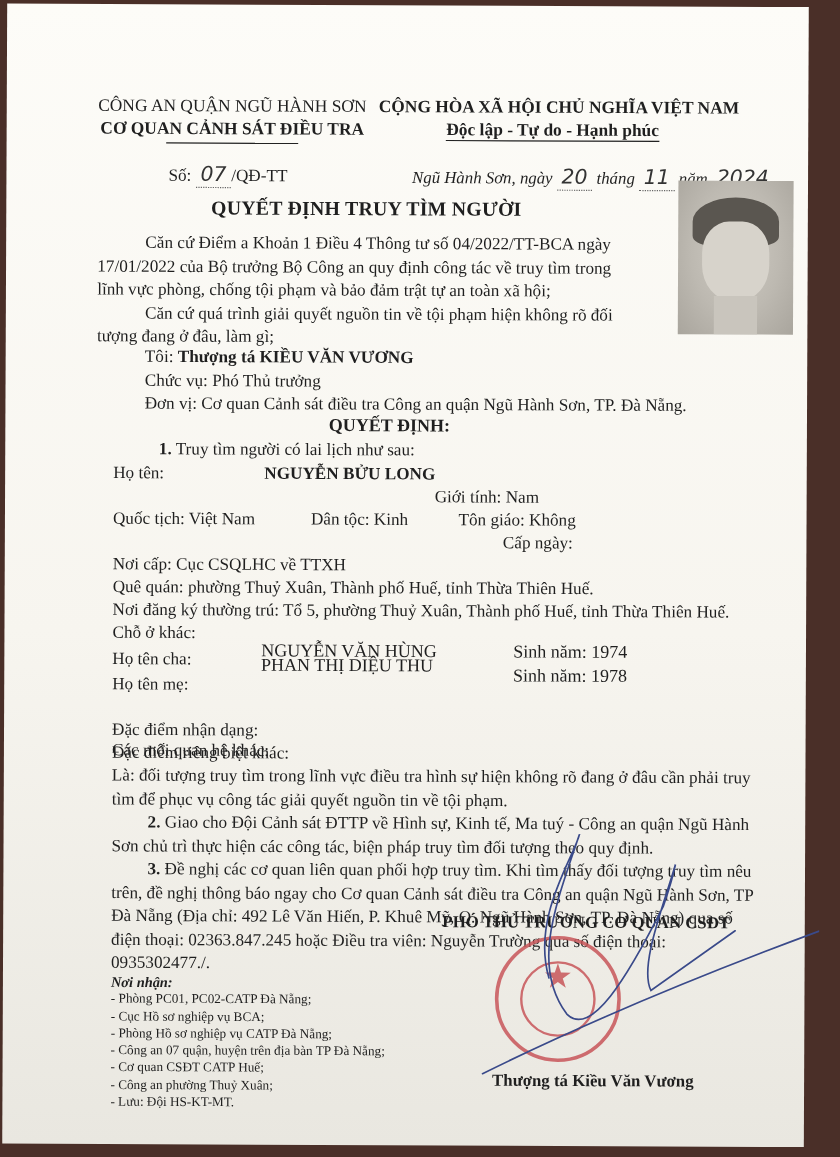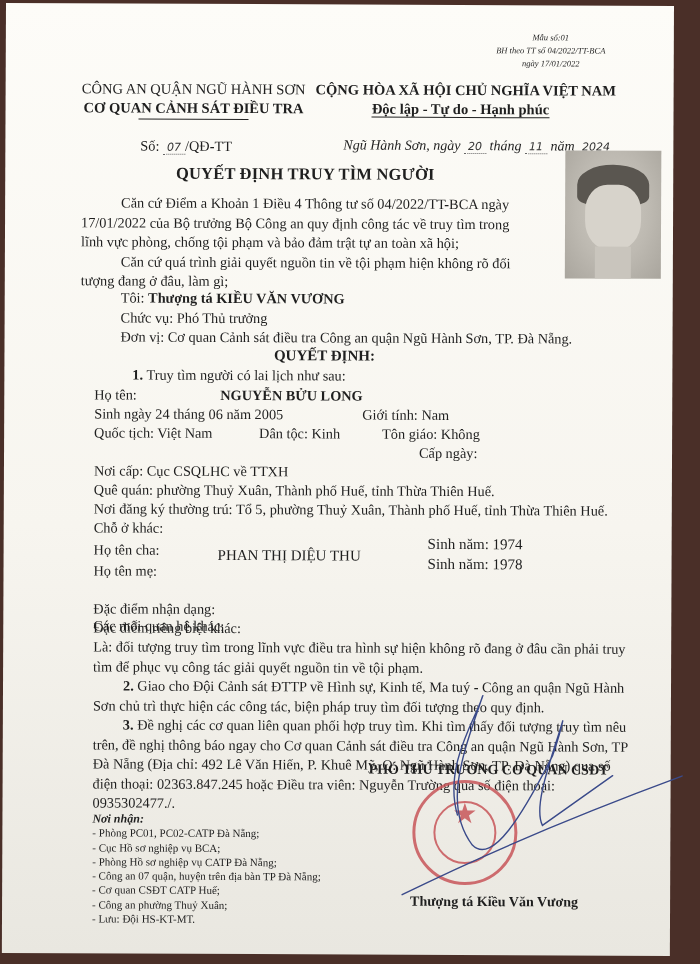--- a/index.html
+++ b/index.html
@@ -18,21 +18,21 @@
       transform: rotate(0.25deg);
       transform-origin: top left;
     }
     .abs { position: absolute; white-space: nowrap; }
     .form-meta { font-style: italic; font-size: 8.5px; text-align: center; line-height: 13px; }
     .hdr-left { font-size: 14.5px; text-align: center; line-height: 19px; }
     .hdr-left .b { font-weight: bold; }
     .hdr-right { font-size: 14.5px; font-weight: bold; text-align: center; line-height: 19px; }
     .under { border-bottom: 1.3px solid #222; }
     .ital { font-style: italic; font-size: 14px; }
-    .hand { font-family: "DejaVu Sans", sans-serif; font-style: italic; font-size: 11px; color: #333; border-bottom: 1px dotted #666; padding: 0 4px; }
+    .hand { font-family: "DejaVu Sans", sans-serif; font-style: italic; font-size: 17px; color: #333; border-bottom: 1px dotted #666; padding: 0 4px; }
     .title { font-weight: bold; font-size: 16.5px; letter-spacing: 0.2px; }
     .p { font-size: 14.3px; line-height: 19.5px; }
     .bold { font-weight: bold; }
     .photo {
       position: absolute; left: 560px; top: 145px; width: 96px; height: 128px;
       background: radial-gradient(ellipse at 50% 45%, #cfcbc3 0%, #bdb9b1 55%, #a9a59d 100%);
       overflow: hidden;
     }
     .photo .hair { position: absolute; left: 12px; top: 14px; width: 72px; height: 40px; border-radius: 50% 50% 20% 20%; background: #5a5650; }
     .photo .face { position: absolute; left: 20px; top: 34px; width: 56px; height: 66px; border-radius: 40% 40% 45% 45%; background: #d7d3cb; }
@@ -45,25 +45,20 @@
     }
     .stamp .inner { position: absolute; left: 18px; top: 18px; width: 63px; height: 63px; border: 2px solid #c8565a; border-radius: 50%; }
     .stamp .star { position: absolute; left: 0; top: 14px; width: 100%; text-align: center; color: #c8565a; font-size: 28px; }
     .sig { position: absolute; left: 380px; top: 690px; width: 300px; height: 220px; pointer-events: none; }
   </style>
 </head>
 <body>
 
 <div class="paper">
 
-  <div class="abs form-meta" style="left:470px; top:26px; width:150px;">
-    <div>Mẫu số:01</div>
-    <div>BH theo TT số 04/2022/TT-BCA</div>
-    <div>ngày 17/01/2022</div>
-  </div>
 
   <div class="abs hdr-left" style="left:68px; top:76px; width:240px;">
     <div>CÔNG AN QUẬN NGŨ HÀNH SƠN</div>
     <div class="b">CƠ QUAN CẢNH SÁT ĐIỀU TRA</div>
     <div style="width:110px; margin:1px auto 0; border-top:1.3px solid #222;"></div>
   </div>
 
   <div class="abs hdr-right" style="left:310px; top:76px; width:290px;">
     <div>CỘNG HÒA XÃ HỘI CHỦ NGHĨA VIỆT NAM</div>
     <div><span class="under">Độc lập - Tự do - Hạnh phúc</span></div>
@@ -108,32 +103,32 @@
   <div class="abs p bold" style="left:0; width:640px; text-align:center; top:342px; font-size:15px;">QUYẾT ĐỊNH:</div>
 
   <div class="abs p" style="left:128px; top:362px;text-align:center;">
     <span class="bold">1.</span> <span>Truy tìm người có lai lịch như sau:</span>
   </div>
 
   <div class="abs p" style="left:90px; top:382px;">
     <span>Họ tên:</span>
     <span class="bold" style="position:absolute; left:126px;">NGUYỄN BỬU LONG</span>
   </div>
-  <div class="abs p" style="left:90px; top:401px;">Sinh ngày 24 tháng 06 năm 2005</div>
   <div class="abs p" style="left:316px; top:401px;margin-left:42px;">Giới tính: Nam</div>
   <div class="abs p" style="left:90px; top:420px;">Quốc tịch: Việt Nam</div>
   <div class="abs p" style="left:255px; top:420px;text-align:center;">Dân tộc: Kinh</div>
   <div class="abs p" style="left:378px; top:420px;">Tôn giáo: Không</div>
   <div class="abs p" style="left:415px; top:439px;">Cấp ngày:</div>
   <div class="abs p" style="left:90px; top:458px;">Nơi cấp:  Cục CSQLHC về TTXH</div>
   <div class="abs p" style="left:90px; top:477px;">Quê quán:  phường Thuỷ Xuân, Thành phố Huế, tỉnh Thừa Thiên Huế.</div>
   <div class="abs p" style="left:90px; top:496px;">Nơi đăng ký thường trú: Tổ 5, phường Thuỷ Xuân, Thành phố Huế, tỉnh Thừa Thiên Huế.</div>
   <div class="abs p" style="left:90px; top:515px;">Chỗ ở khác:</div>
 
   <div class="abs p" style="left:90px; top:537px;">Họ tên cha:</div>
+  <div class="abs p" style="left:214px; top:530px; font-size:15px;">NGUYỄN  VĂN HÙNG</div>
   <div class="abs p" style="left:424px; top:530px; font-size:15px;">Sinh năm: 1974</div>
   <div class="abs p" style="left:90px; top:558px;">Họ tên mẹ:</div>
   <div class="abs p" style="left:214px; top:542px; font-size:15px;">PHAN THỊ DIỆU THU</div>
   <div class="abs p" style="left:424px; top:550px; font-size:15px;">Sinh năm: 1978</div>
 
   <div class="abs p" style="left:90px; top:577px;margin-top:36px;">Các mối quan hệ khác:</div>
   <div class="abs p" style="left:90px; top:596px;">Đặc điểm nhận dạng:</div>
   <div class="abs p" style="left:90px; top:615px;">Đặc điểm riêng biệt khác:</div>
   <div class="abs p" style="left:90px; top:634px;">
     <div>Là: đối tượng truy tìm trong lĩnh vực điều tra hình sự hiện không rõ đang ở đâu cần phải truy</div>

